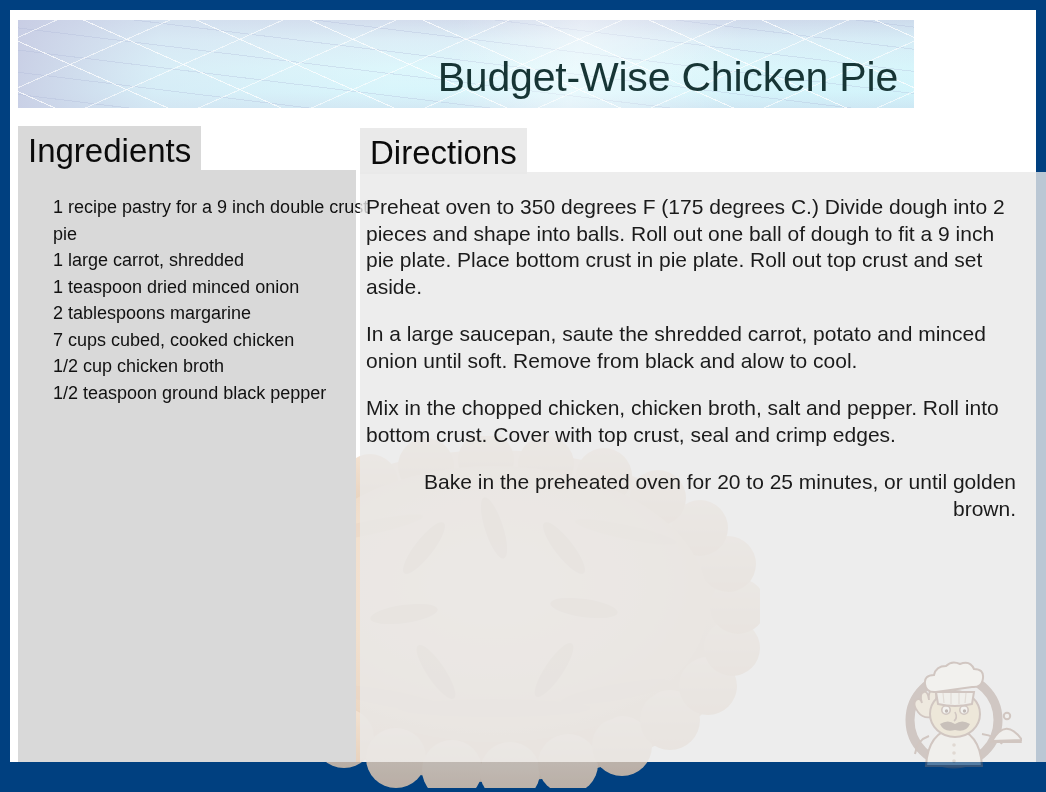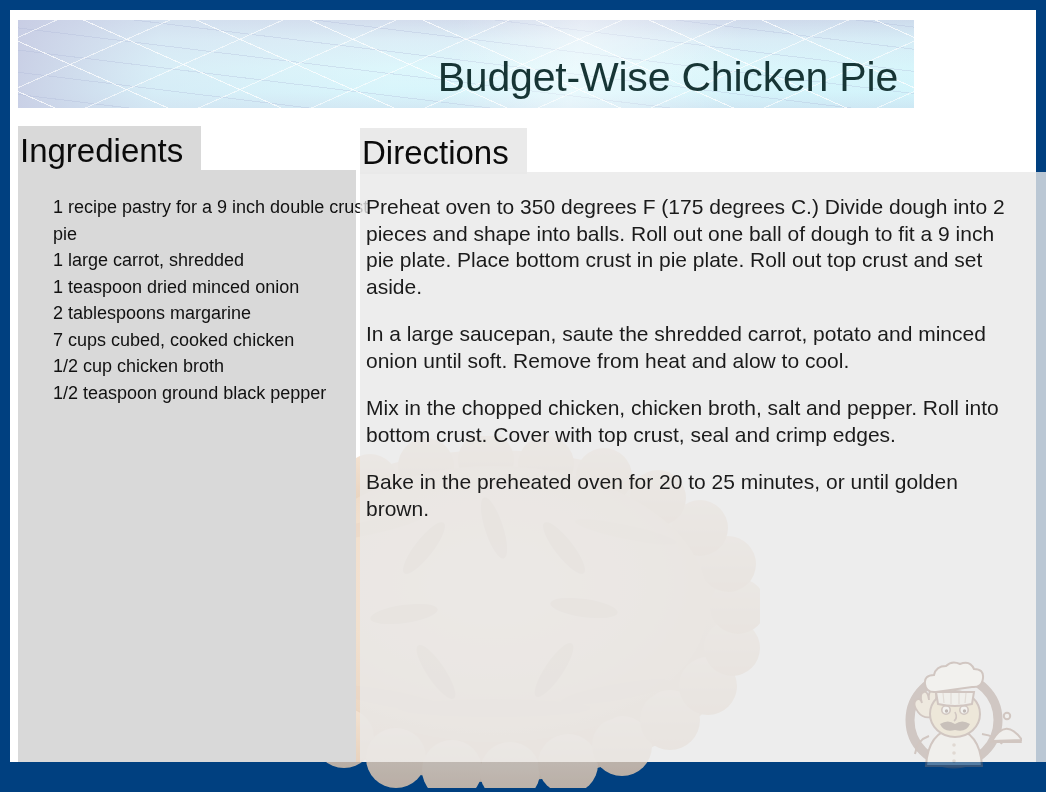--- a/index.html
+++ b/index.html
@@ -73,21 +73,21 @@
     pointer-events: none;
   }
 
   
   .col-tab {
     position: absolute;
     background: #d9d9d9;
     color: #0b0b0b;
     font-size: 33px;
     line-height: 44px;
-    padding: 3px 0 4px 2px;
+    padding: 3px 0 4px 10px;
     box-sizing: border-box;
     white-space: nowrap;
   }
   #ingredients-tab {
     left: 18px;
     top: 126px;
     width: 183px;
     height: 46px;
   }
   #directions-tab {
@@ -132,21 +132,21 @@
     left: 6px;
     top: 22px;
     width: 650px;
     color: #1b1b1b;
     font-size: 21px;
     line-height: 26.5px;
   }
   #directions-body p {
     margin: 0 0 21px 0;
   }
-  #directions-body p:last-child { margin-bottom: 6px; }
+  #directions-body p:last-child { margin-bottom: 6px; text-align: right; }
 
   
   #chef-logo {
     position: absolute;
     left: 896px;
     top: 650px;
     width: 126px;
     height: 122px;
     opacity: 0.34;
     pointer-events: none;
@@ -238,21 +238,21 @@
         <div class="ing-line">7 cups cubed, cooked chicken</div>
         <div class="ing-line">1/2 cup chicken broth</div>
         <div class="ing-line">1/2 teaspoon ground black pepper</div>
       </div>
   </div>
 
   <div id="directions-tab" class="col-tab">Directions</div>
   <div id="directions-panel">
     <div id="directions-body">
         <p>Preheat oven to 350 degrees F (175 degrees C.) Divide dough into 2 pieces and shape into balls. Roll out one ball of dough to fit a 9 inch pie plate. Place bottom crust in pie plate. Roll out top crust and set aside.</p>
-        <p>In a large saucepan, saute the shredded carrot, potato and minced onion until soft. Remove from heat and alow to cool.</p>
+        <p>In a large saucepan, saute the shredded carrot, potato and minced onion until soft. Remove from black and alow to cool.</p>
         <p>Mix in the chopped chicken, chicken broth, salt and pepper. Roll into bottom crust. Cover with top crust, seal and crimp edges.</p>
         <p>Bake in the preheated oven for 20 to 25 minutes, or until golden brown.</p>
       </div>
   </div>
 
   <svg id="chef-logo" viewBox="0 0 126 122">
     <g fill="none" stroke="#8a6a5c" stroke-width="2.4">
 
       <circle cx="58" cy="70" r="44" stroke="#8a6a5c" stroke-width="9" opacity="0.85"></circle>
     </g>

